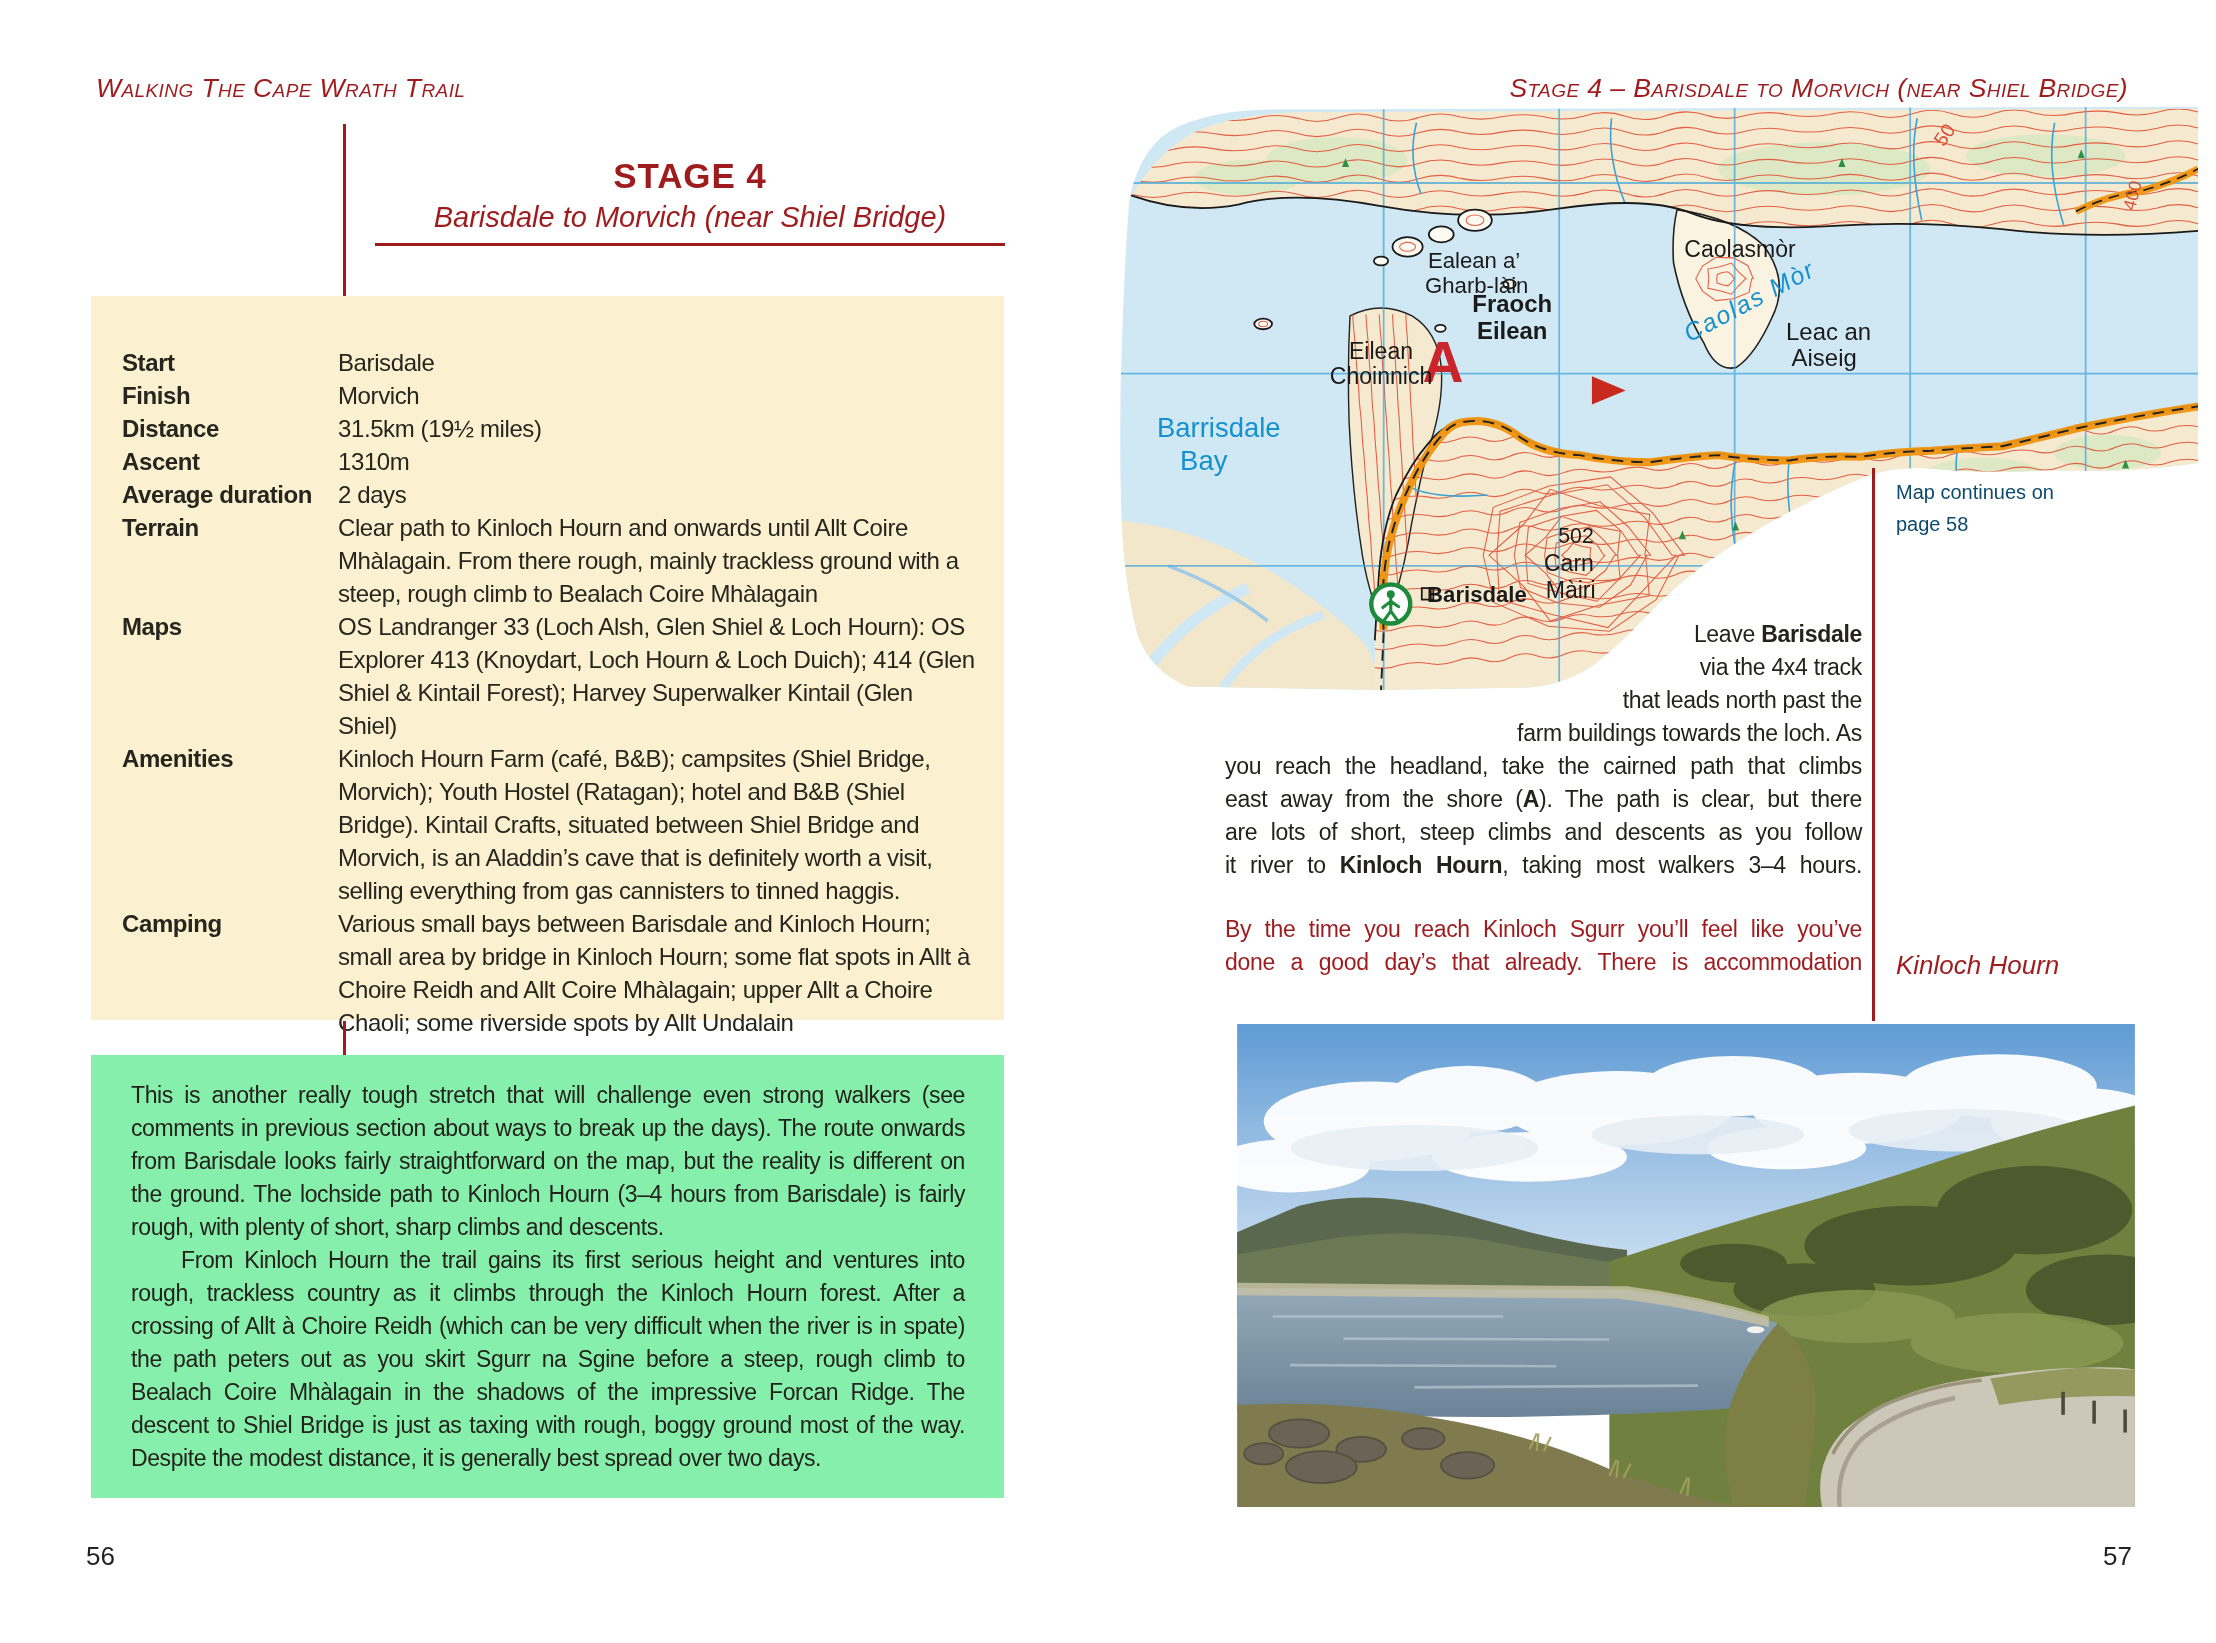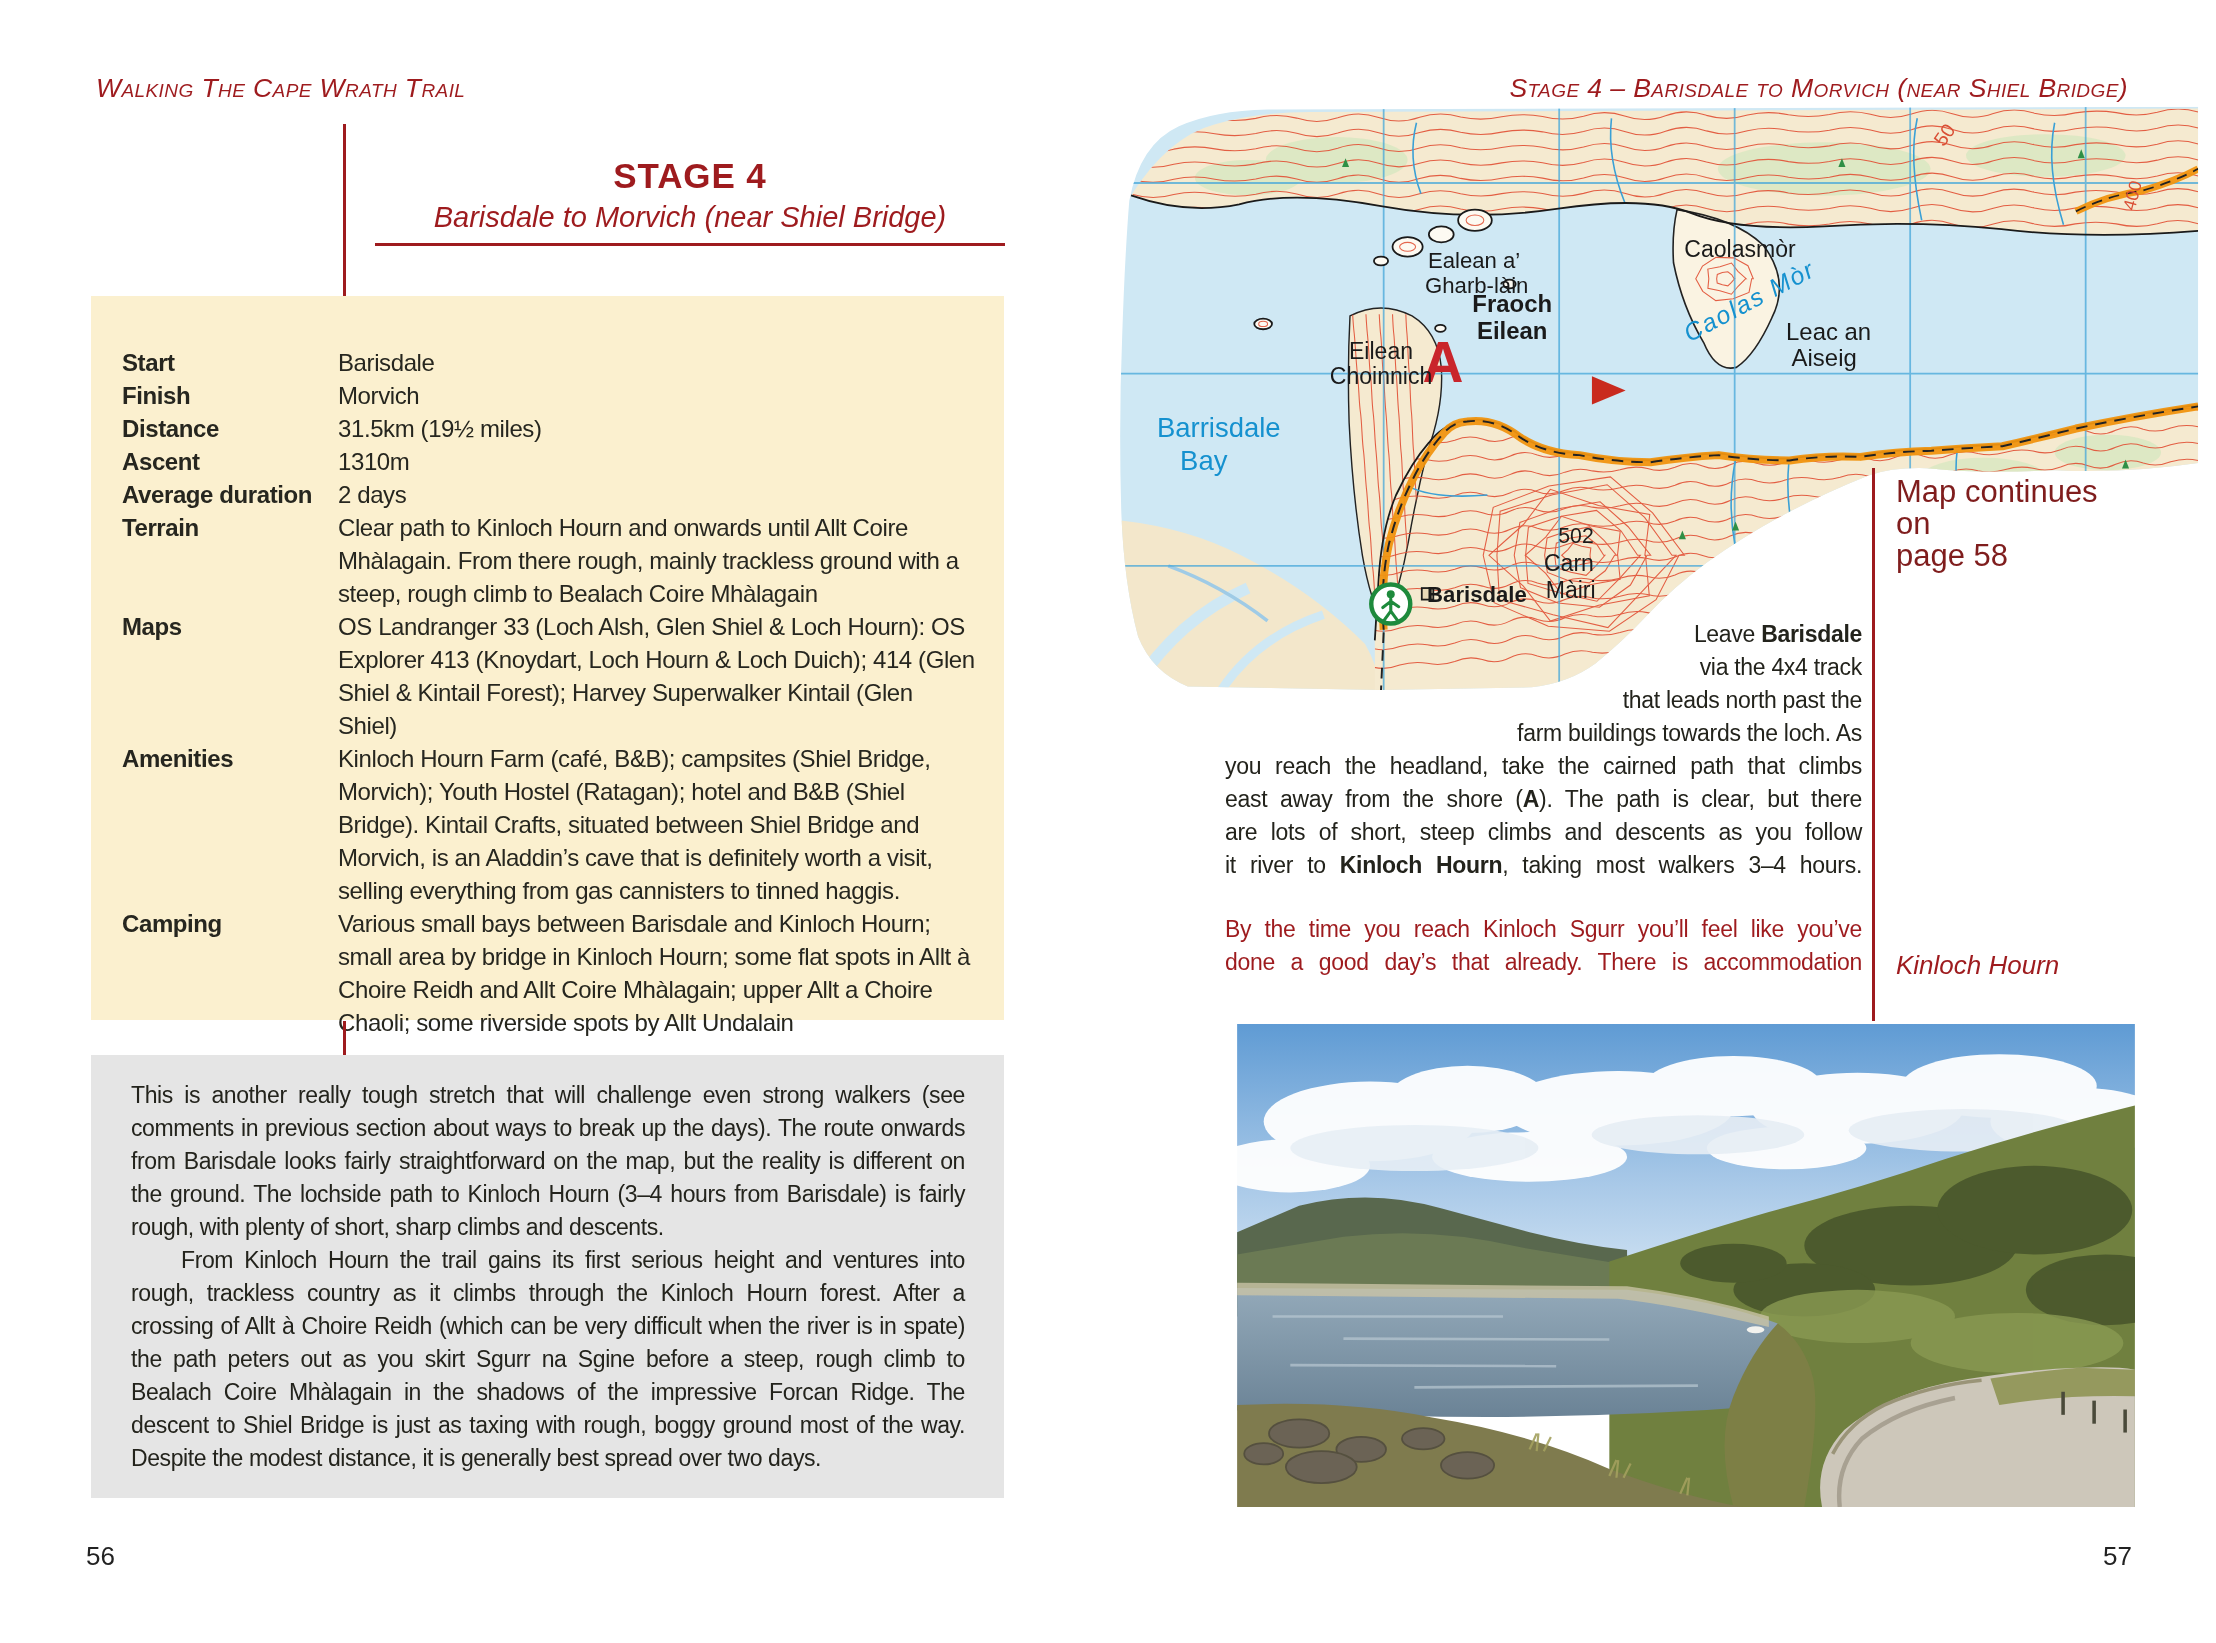--- a/index.html
+++ b/index.html
@@ -13,32 +13,32 @@
   .stage-title{font-weight:700;font-size:35px;color:#9e1b1e;text-align:center;letter-spacing:0.9px;}
   .stage-sub{font-style:italic;font-size:29px;color:#9e1b1e;text-align:center;}
   .rule{background:#9e1b1e;height:2.7px;}
   .vline{background:#9e1b1e;width:2.7px;}
   
   .infobox{background:#fbf0cf;box-sizing:border-box;padding:50px 26.6px 0 31px;}
   .infogrid{display:grid;grid-template-columns:216px 1fr;row-gap:0;}
   .infogrid .lab{font-weight:700;font-size:24px;line-height:33px;letter-spacing:-0.4px;color:#26261f;}
   .infogrid .val{font-size:24px;line-height:33px;letter-spacing:-0.4px;color:#26261f;}
   
-  .introbox{background:#e5e5e5;box-sizing:border-box;padding:24px 39px 15px 40px;}
+  .introbox{background:#86efac;box-sizing:border-box;padding:24px 39px 15px 40px;}
   .introbox p{margin:0;font-size:23px;line-height:33px;letter-spacing:-0.4px;
               text-align:justify;color:#23231c;}
   .introbox p.second{text-indent:50px;}
   .pageno{font-size:26px;color:#222;}
   
   .bodycol{width:645px;font-size:23px;letter-spacing:-0.3px;color:#23231c;}
   .bline{height:33px;line-height:33px;white-space:nowrap;margin-left:8px;}
   .bline.ralign{text-align:right;}
   .bline.jline{white-space:normal;text-align:justify;text-align-last:justify;}
   .redtext{color:#9e1b1e;}
-  .mapnote{font-size:31px;line-height:32px;color:#7f1d1d;}
+  .mapnote{font-size:20px;line-height:32px;color:#0c4a6e;}
   .photocap{font-style:italic;font-size:26px;color:#9e1b1e;}
   b.inl{font-weight:700;}
   svg text{font-family:"Liberation Sans",sans-serif;}
 </style>
 </head>
 <body>
 
 <div class="canvas">
 
   <div class="abs runhead" style="left:96px;top:73px;">Walking The Cape Wrath Trail</div>

